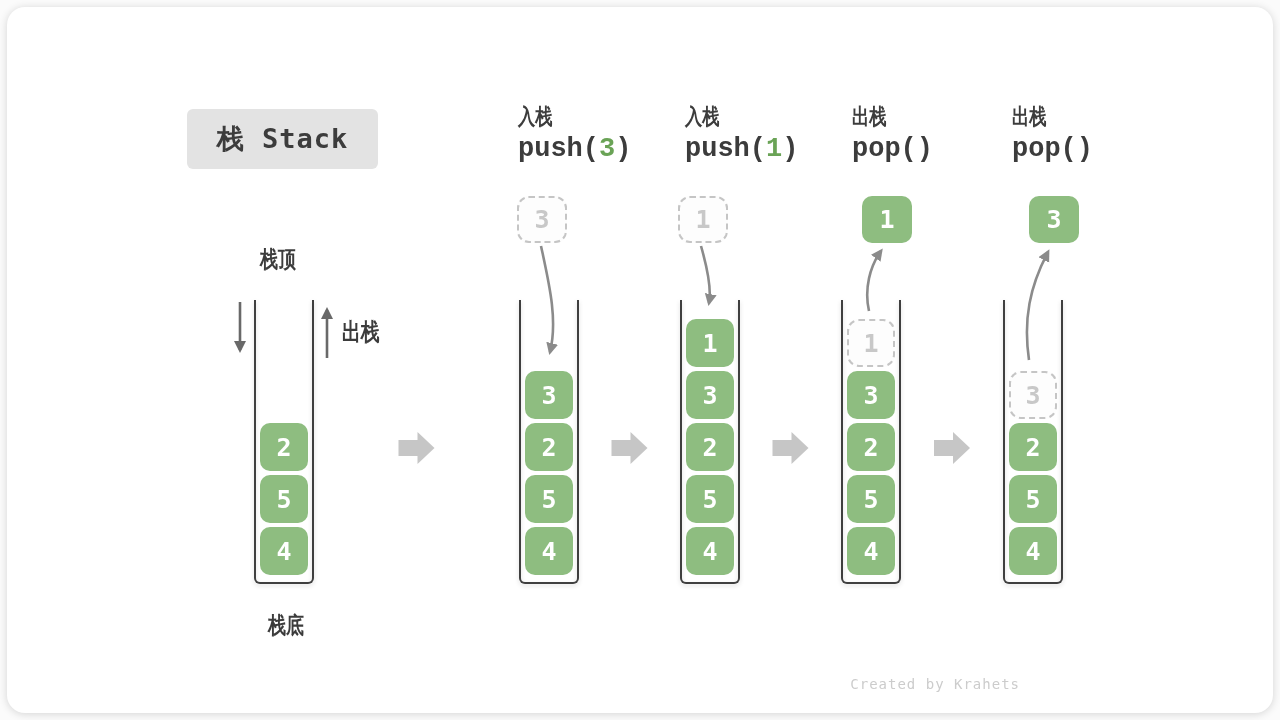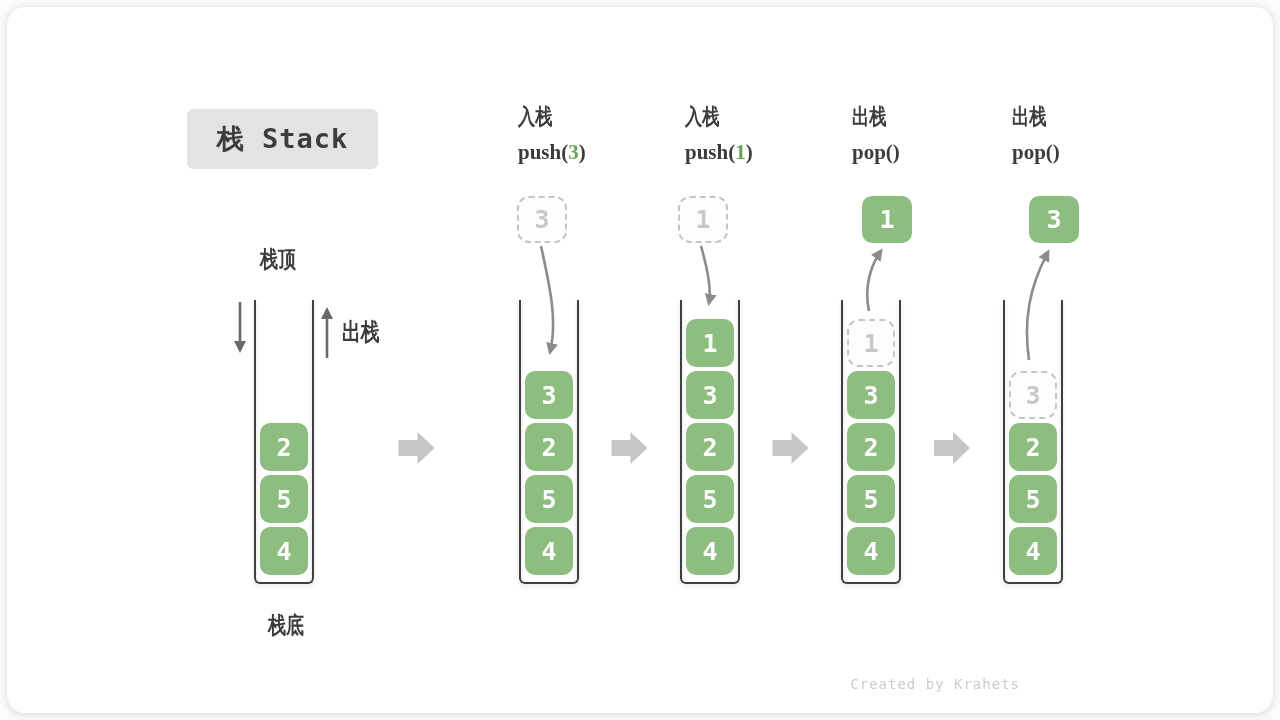--- a/index.html
+++ b/index.html
@@ -9,22 +9,22 @@
   .canvas{position:absolute;left:-7px;top:-7px;width:1048px;height:720px;}
 
   .title-box{position:absolute;left:187px;top:109px;width:191px;height:60px;
     background:var(--title-bg);border-radius:6px;display:flex;align-items:center;justify-content:center;
     font-family:"DejaVu Sans Mono","Liberation Mono",monospace;font-size:27px;font-weight:700;
     color:var(--text);letter-spacing:1px;}
 
   .op{position:absolute;top:104px;}
   .op-zh{font-size:22px;font-weight:700;color:var(--text);line-height:1.2;
     transform:scaleX(.78);transform-origin:left bottom;white-space:nowrap;}
-  .op-code{margin-top:10px;font-family:Liberation Serif, serif;
-    font-size:21px;font-weight:600;color:var(--text);white-space:nowrap;}
+  .op-code{margin-top:4px;font-family:Liberation Mono, monospace;
+    font-size:27px;font-weight:600;color:var(--text);white-space:nowrap;}
   .op-arg{color:var(--code-arg);font-weight:700;}
 
   .lg{position:absolute;font-weight:700;color:var(--text);white-space:nowrap;}
   .lg-top{left:278px;top:244px;font-size:23px;transform:translateX(-50%) scaleX(.78);}
   .lg-bottom{left:286px;top:610px;font-size:23px;transform:translateX(-50%) scaleX(.78);}
   .lg-push{right:1056px;top:316px;font-size:24px;transform:scaleX(.78);transform-origin:right center;}
   .lg-pop{left:342px;top:316px;font-size:24px;transform:scaleX(.78);transform-origin:left center;}
 
   .stack-layer{position:absolute;left:0;top:0;width:1280px;height:720px;z-index:2;}
   .stack-container{position:absolute;top:300px;width:60px;height:284px;box-sizing:border-box;

